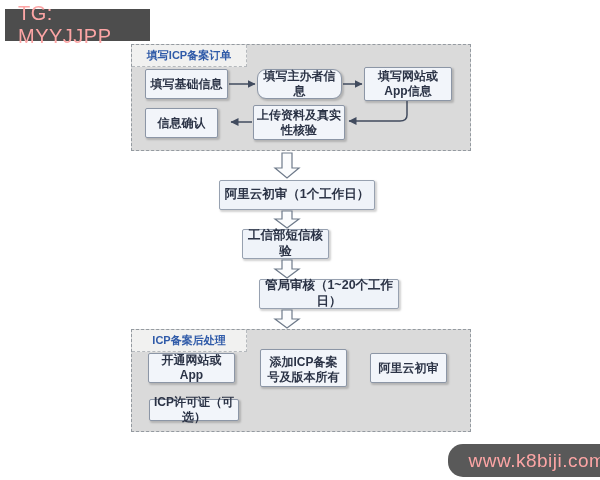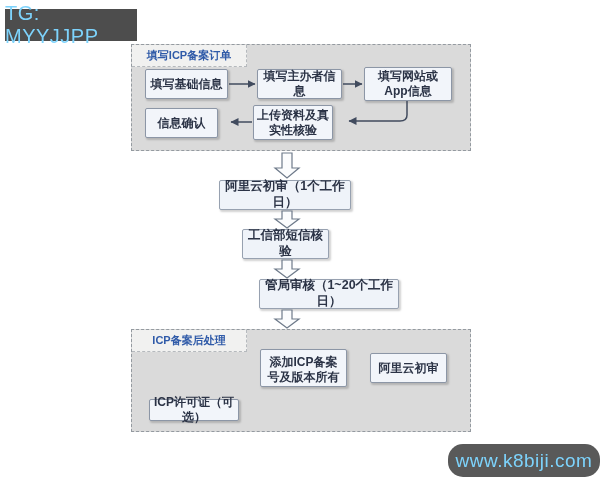--- a/index.html
+++ b/index.html
@@ -1,23 +1,24 @@
 <!DOCTYPE html>
 <html><head>
 <meta charset="utf-8">
 <style>
   html,body{margin:0;padding:0;background:#fff;}
   #canvas{
     position:relative;width:600px;height:480px;background:#ffffff;overflow:hidden;
     font-family:"Liberation Sans","DejaVu Sans",sans-serif;
   }
   .badge{
-    position:absolute;background:#4d4d4d;color:#7dd3fc;
+    position:absolute;background:#4d4d4d;color:#fca5a5;
     display:flex;align-items:center;justify-content:center;
     letter-spacing:0.5px;
+    padding-left:13px;
   }
   .badge.top{left:5px;top:9px;width:132px;height:32px;font-size:20px;}
   .badge.bottom{left:448px;top:444px;width:152px;height:33px;font-size:19px;background:#595959;border-radius:15px;}
   .panel{
     position:absolute;background:#dadada;border:1px dashed #949aa0;box-sizing:border-box;
   }
   .panel.top{left:131px;top:44px;width:340px;height:107px;}
   .panel.bottom{left:131px;top:329px;width:340px;height:103px;}
   .panel-label{
     position:absolute;left:0;top:0;width:115px;height:22px;background:#f1f1f0;
@@ -41,45 +42,48 @@
 <div id="canvas">
 
   <div class="badge top">TG: MYYJJPP</div>
 
   <div class="panel top">
     <div class="panel-label">填写ICP备案订单</div>
   </div>
   <div class="node" style="left:145px;top:69px;width:83px;height:30px;">
     <span>填写基础信息</span>
   </div>
-  <div class="node" style="left:257px;top:69px;width:85px;height:30px;">
+  <div class="node" style="left:257px;top:69px;width:85px;height:30px;border-radius:9px;">
     <span>填写主办者信息</span>
   </div>
   <div class="node" style="left:364px;top:67px;width:88px;height:34px;">
     <span>填写网站或App信息</span>
   </div>
   <div class="node" style="left:145px;top:108px;width:73px;height:30px;">
     <span>信息确认</span>
   </div>
-  <div class="node" style="left:253px;top:105px;width:80px;height:35px;">
+  <div class="node" style="left:253px;top:105px;width:92px;height:35px;">
     <span>上传资料及真实性核验</span>
   </div>
 
-  <div class="node mid" style="left:219px;top:180px;width:132px;height:30px;">
+  <div class="node mid" style="left:219px;top:180px;width:156px;height:30px;">
     <span>阿里云初审（1个工作日）</span>
   </div>
   <div class="node mid" style="left:242px;top:229px;width:87px;height:30px;">
     <span>工信部短信核验</span>
   </div>
   <div class="node mid" style="left:219px;top:279px;width:140px;height:30px;margin-left:40px;">
     <span>管局审核（1~20个工作日）</span>
   </div>
 
   <div class="panel bottom">
     <div class="panel-label">ICP备案后处理</div>
+  </div>
+  <div class="node" style="left:148px;top:353px;width:87px;height:30px;">
+    <span>开通网站或App</span>
   </div>
   <div class="node" style="left:260px;top:349px;width:87px;height:38px;align-items:flex-end;">
     <span>添加ICP备案号及版本所有</span>
   </div>
   <div class="node" style="left:370px;top:353px;width:77px;height:30px;">
     <span>阿里云初审</span>
   </div>
   <div class="node" style="left:129px;top:399px;width:90px;height:22px;margin-left:20px;">
     <span>ICP许可证（可选）</span>
   </div>

